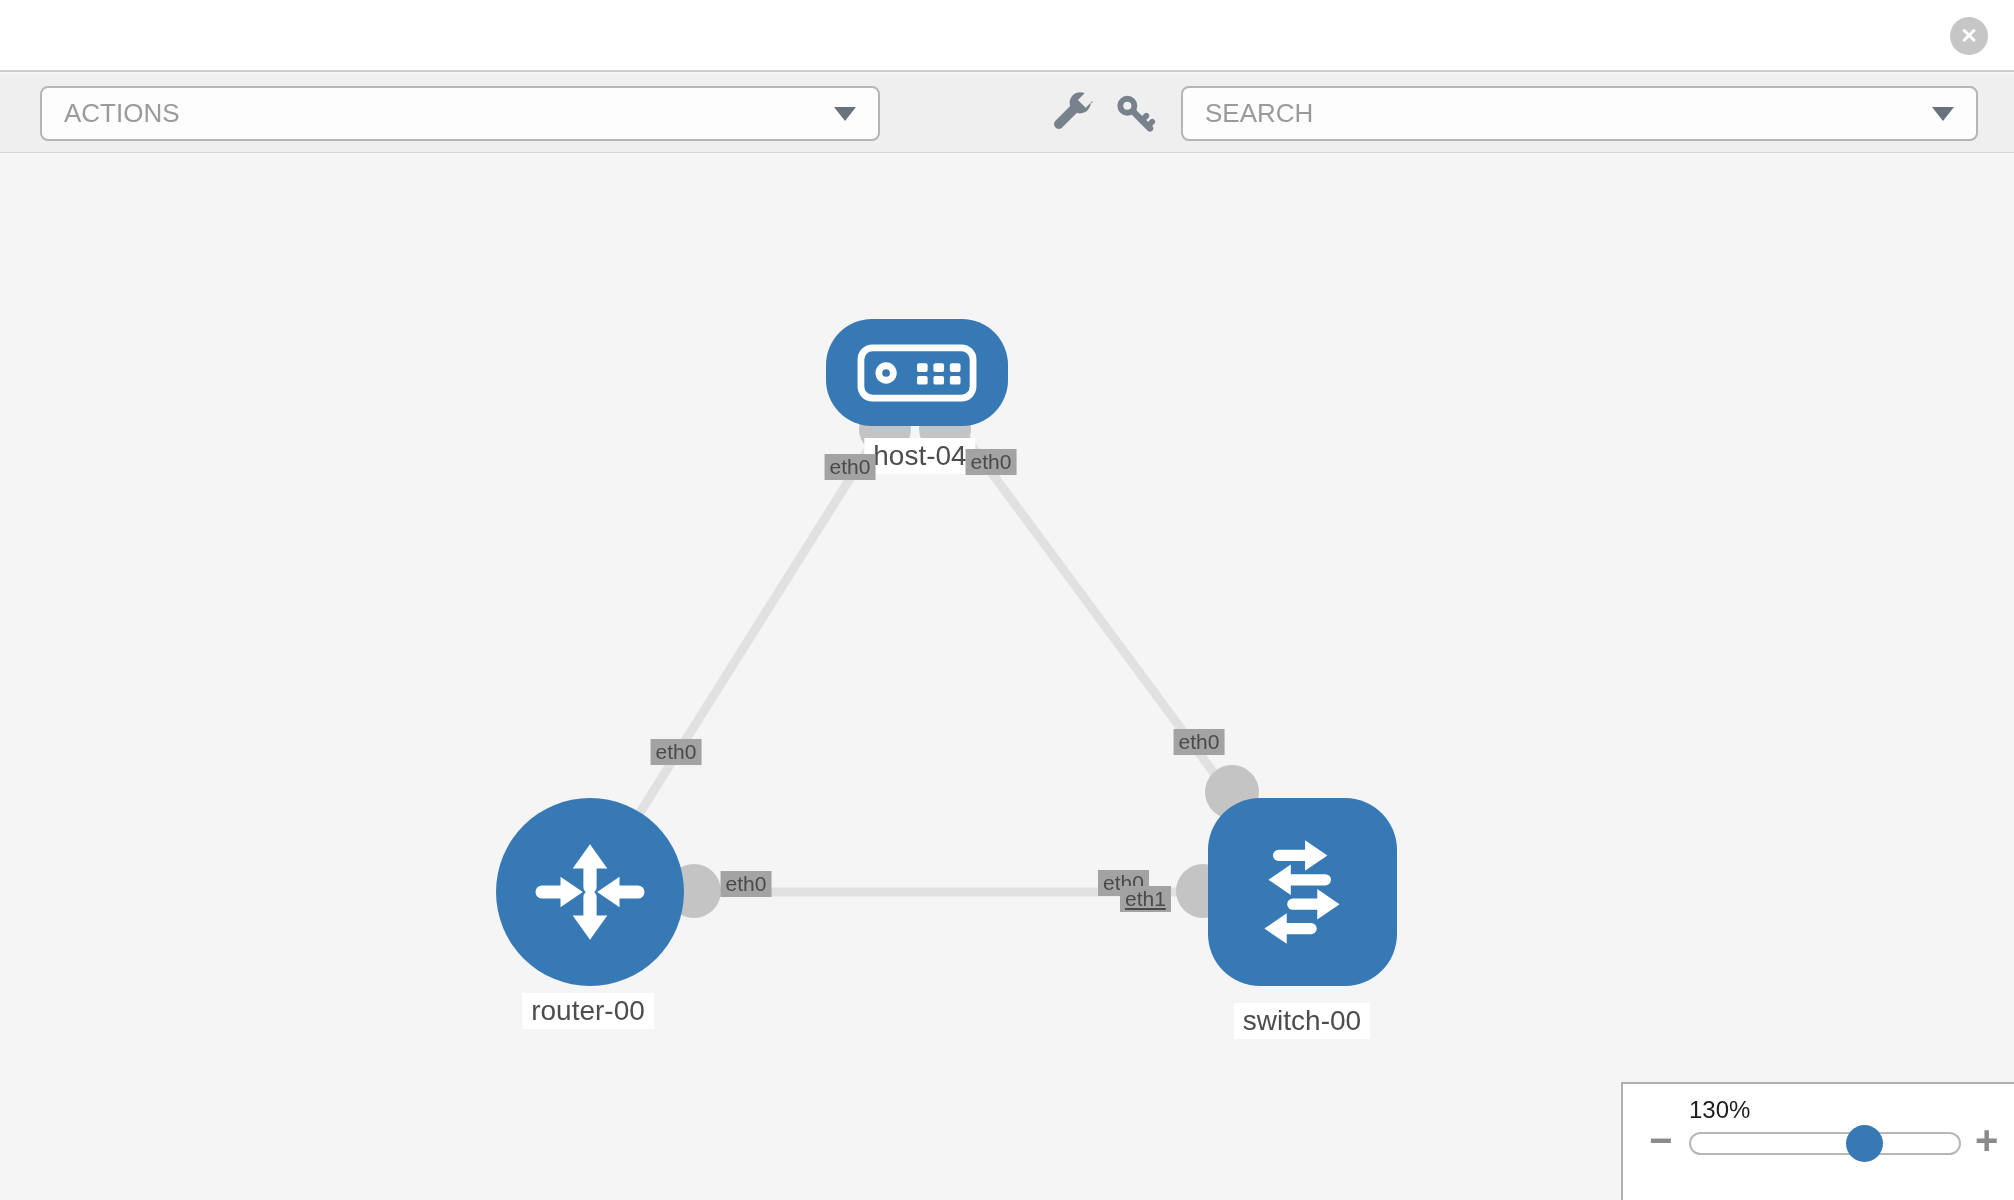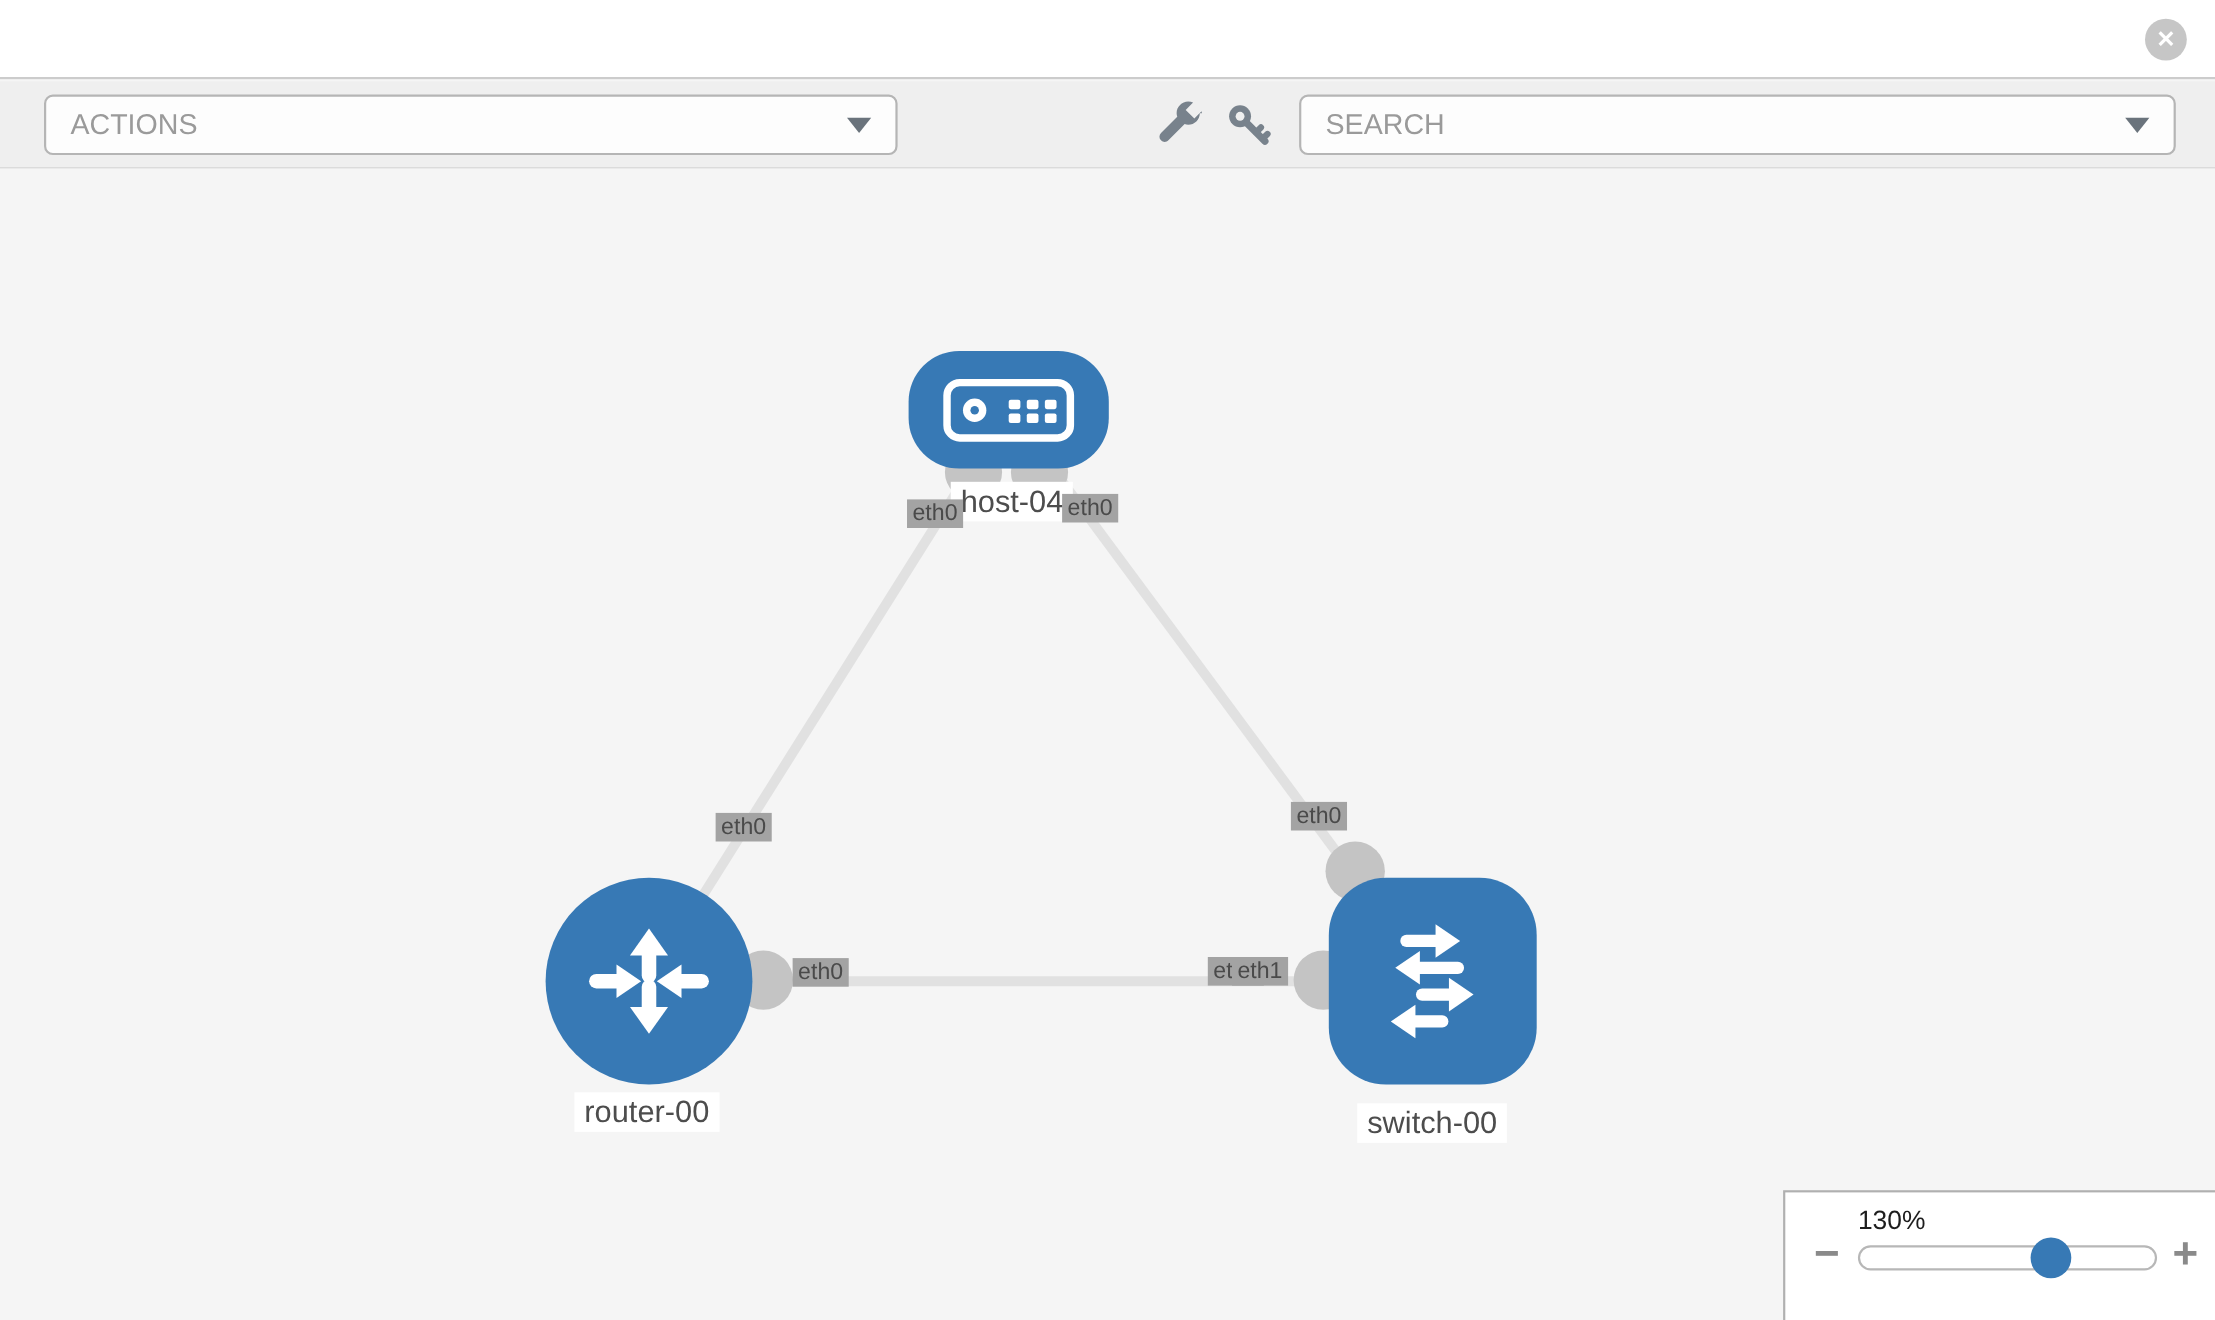--- a/index.html
+++ b/index.html
@@ -63,21 +63,21 @@
 </head>
 <body>
 
 <div class="header">
   <div class="close-btn">
     <span>✕</span>
   </div>
 </div>
 
 <div class="toolbar">
-  <div class="select-box" style="left:40px; width:776px;gap:14px;">
+  <div class="select-box" style="left:40px; width:840px;gap:14px;">
     <span class="label">ACTIONS</span>
     <span class="caret"></span>
   </div>
 
   <svg class="tool-icon" style="left:1048px;" viewBox="0 0 24 24">
     <path fill="#78828c" d="M22.3 6.7c0 3-2.5 5.5-5.5 5.5-.6 0-1.2-.1-1.7-.3L7.4 19.6c-1 1-2.5 1-3.5 0s-1-2.5 0-3.5l7.7-7.7c-.2-.5-.3-1.1-.3-1.7 0-3 2.5-5.5 5.5-5.5.8 0 1.6.2 2.3.5l-3.5 3.5 4.1 4.1 3.4-3.5c.1.3.2.6.2.9z"></path>
   </svg>
 
   <svg class="tool-icon" style="left:1112px;" viewBox="0 0 24 24">
     <circle cx="8" cy="8.2" r="5.2" fill="#78828c"></circle>
@@ -152,21 +152,21 @@
   <div class="node-label" style="left:588px;  top:857px;text-align:right;">router-00</div>
   <div class="node-label" style="left:1302px; top:867px;text-align:center;">switch-00</div>
 
   <div class="if-label" style="left:850px;  top:313px;">eth0</div>
   <div class="if-label" style="left:991px;  top:308px;">eth0</div>
   <div class="if-label" style="left:676px;  top:598px;">eth0</div>
   <div class="if-label" style="left:1199px; top:588px;">eth0</div>
   <div class="if-label" style="left:746px;  top:730px;">eth0</div>
 
   <div class="if-label anchored" style="left:1098px; top:716px;">eth0</div>
-  <div class="if-label anchored" style="left:1120px; top:716px;">eth1</div>
+  <div class="if-label anchored" style="left:1120px; top:732px;text-decoration:underline;">eth1</div>
 </div>
 
 <div class="zoom-panel">
   <div class="zoom-level">130%</div>
   <div class="zoom-minus">−</div>
   <div class="zoom-track"></div>
   <div class="zoom-thumb"></div>
   <div class="zoom-plus">+</div>
 </div>
 

